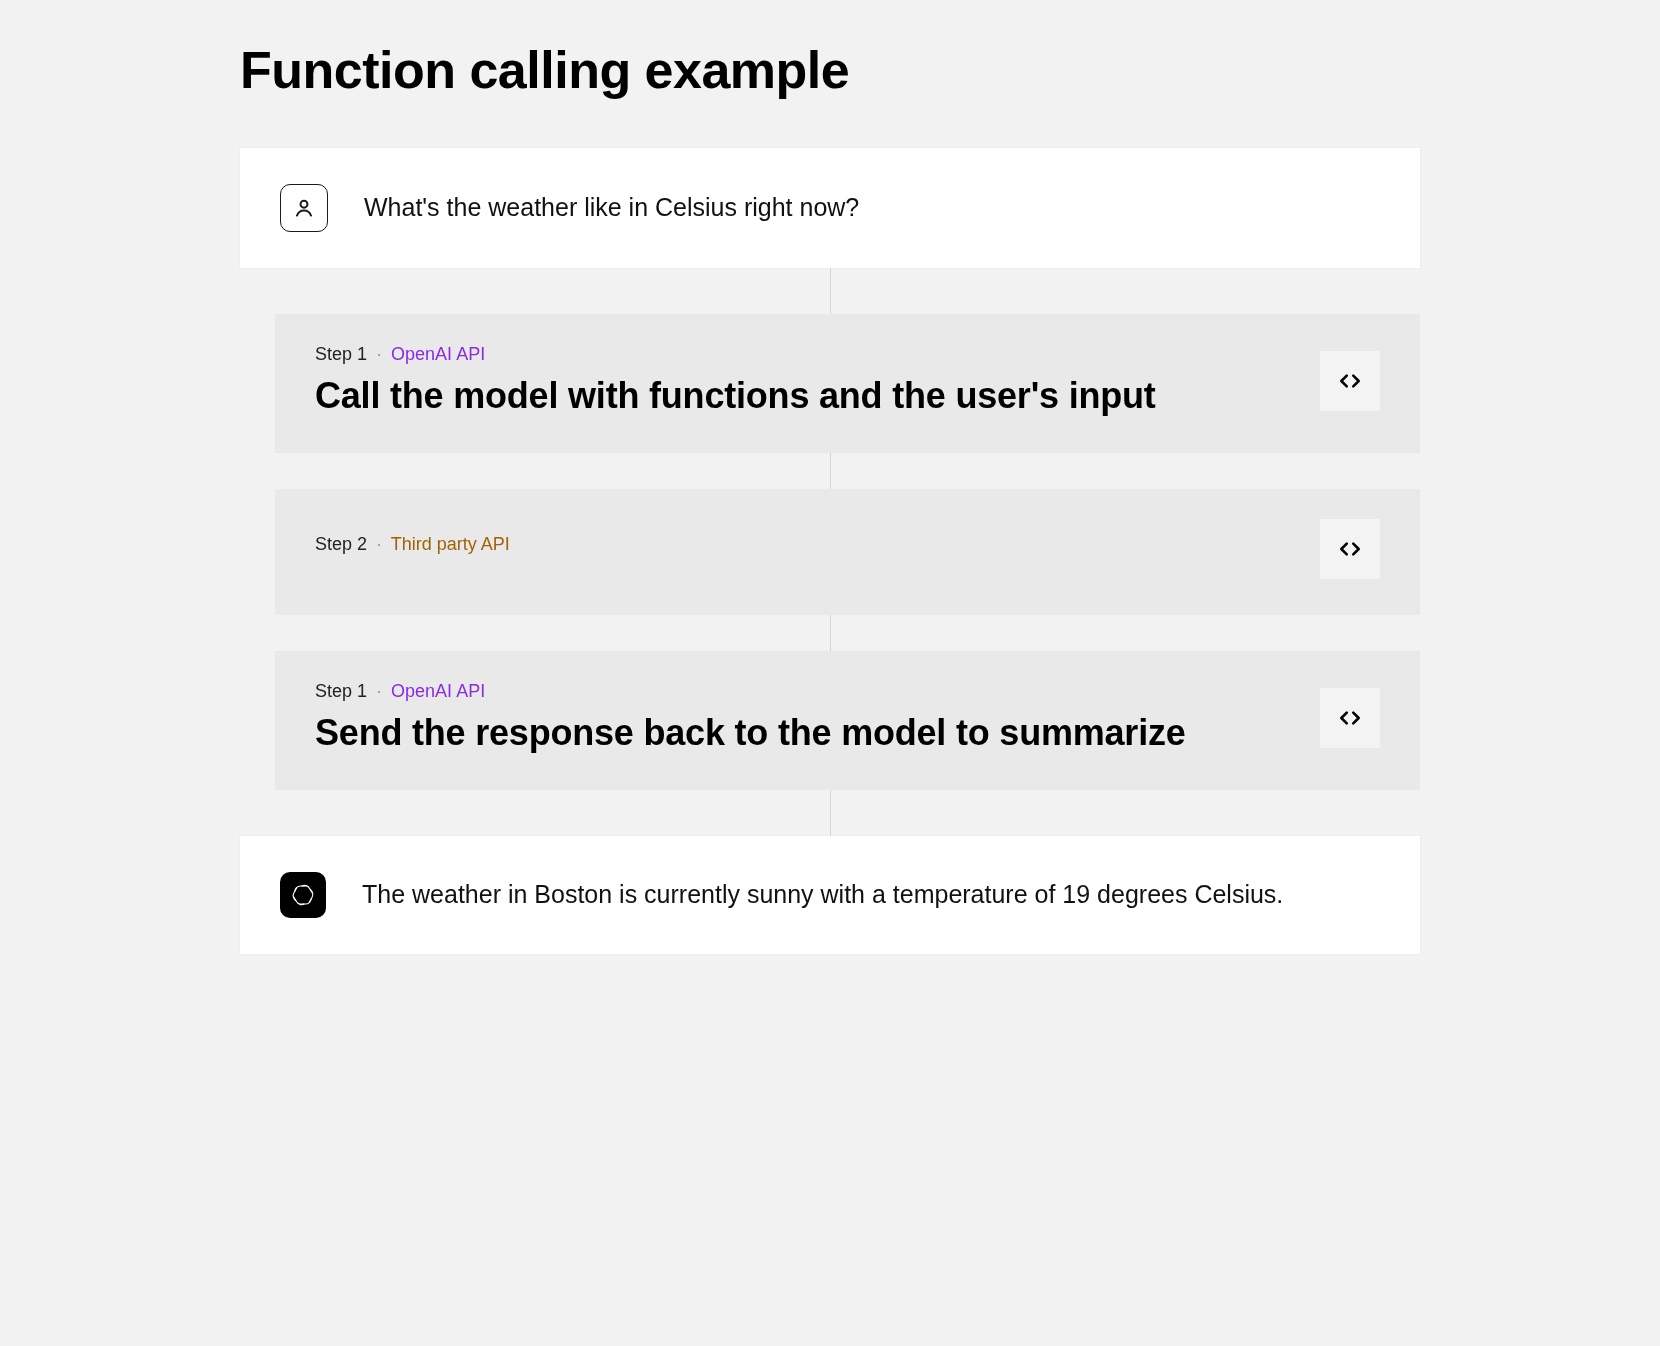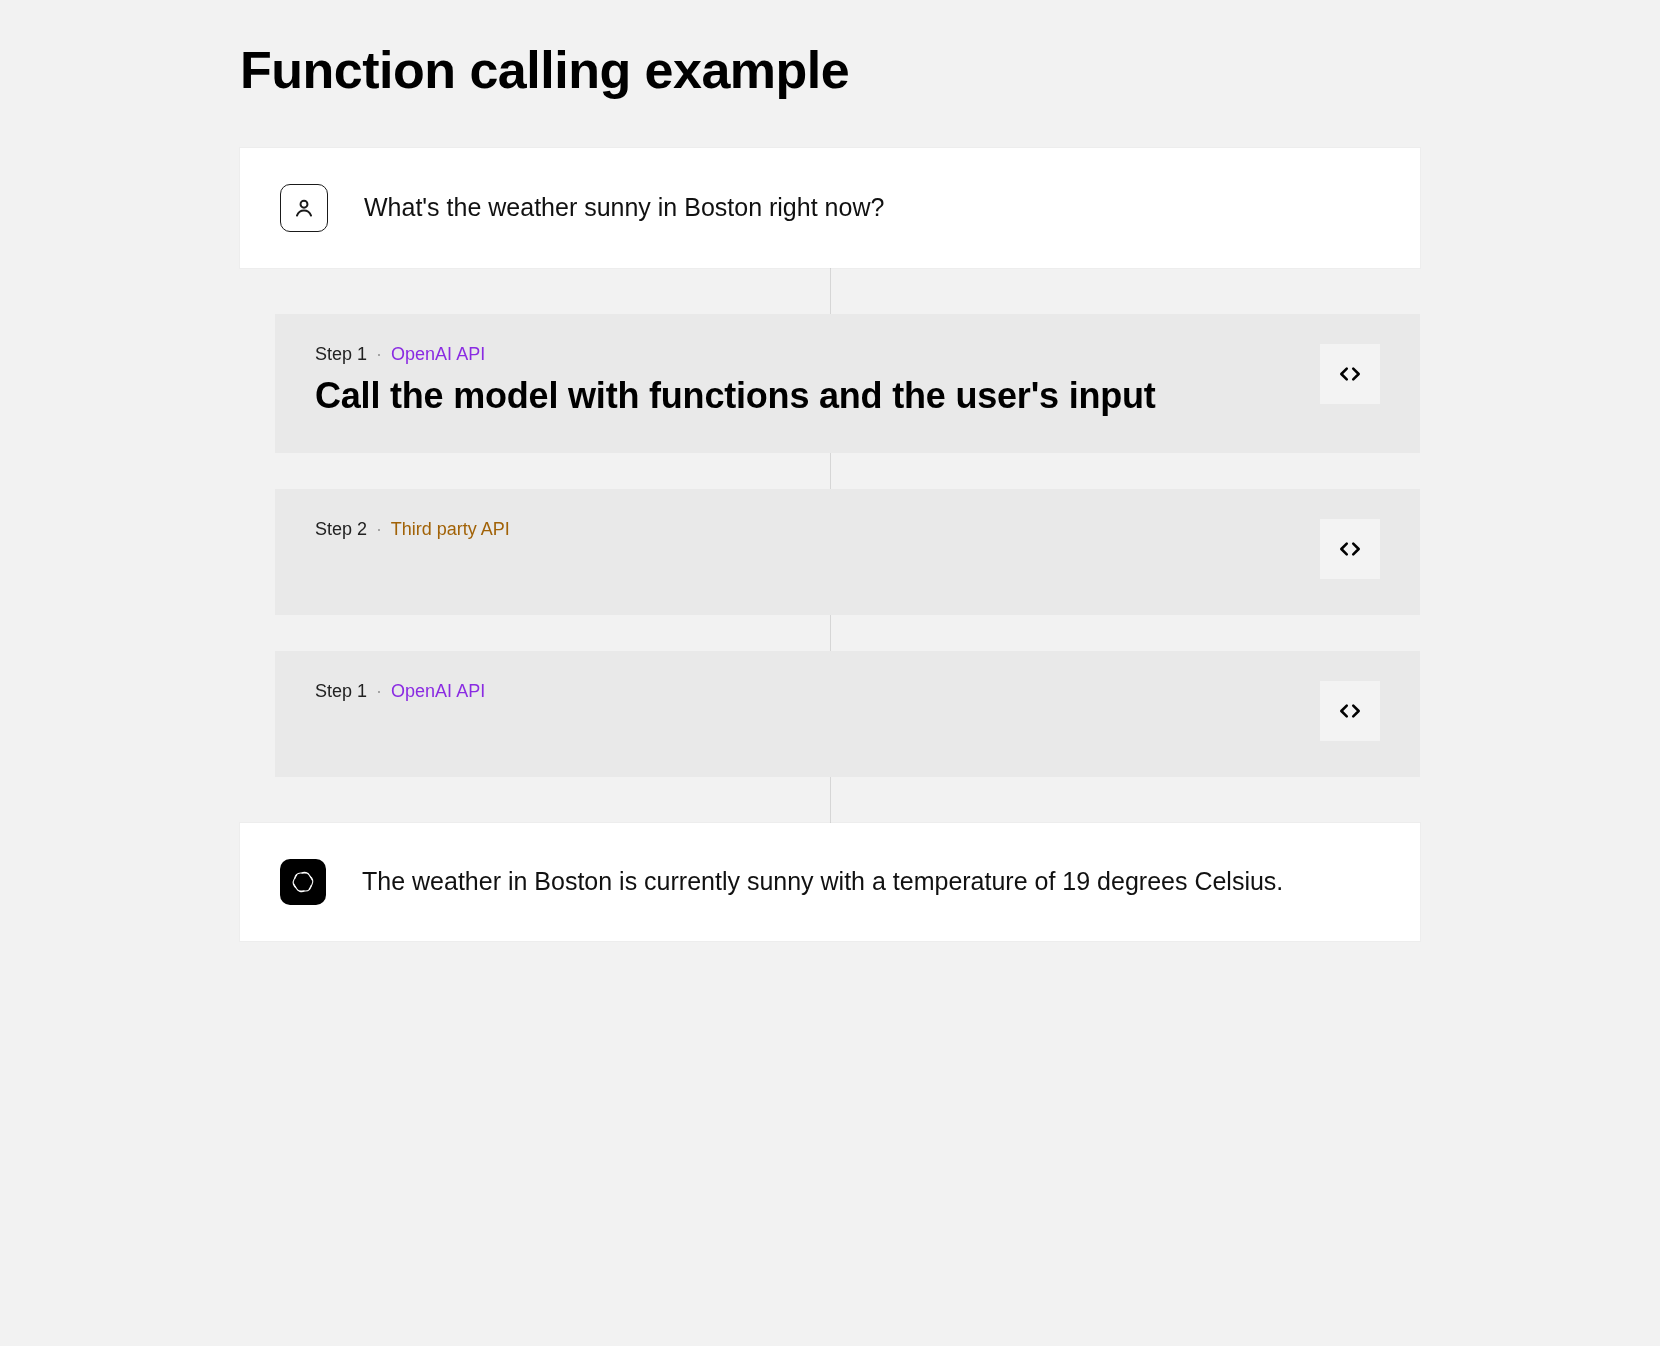--- a/index.html
+++ b/index.html
@@ -67,20 +67,21 @@
     position: relative;
     padding-left: 35px;
   }
 
   .step-card {
     position: relative;
     z-index: 1;
     background: #e9e9e9;
     padding: 30px 40px 36px 40px;
     display: flex;
+    align-items: center;
     justify-content: space-between;
     gap: 24px;
   }
   .step-gap { height: 36px; }
   .gap-white { height: 46px; }
 
   .step-head {
     font-size: 18px;
     margin-bottom: 10px;
   }
@@ -117,21 +118,21 @@
 
     <div class="vline" style="top:100px; bottom:100px;"></div>
 
     <div class="card-white">
       <div class="user-icon-box">
         <svg viewBox="0 0 24 24" width="26" height="26" fill="none" stroke="#1a1a1a" stroke-width="1.8" stroke-linecap="round" stroke-linejoin="round">
           <circle cx="12" cy="8.5" r="3.2"></circle>
           <path d="M5.5 19c1.2-3.2 4-4.7 6.5-4.7s5.3 1.5 6.5 4.7"></path>
         </svg>
       </div>
-      <div class="msg-text">What's the weather sunny in Boston right now?</div>
+      <div class="msg-text">What's the weather like in Celsius right now?</div>
     </div>
 
     <div class="gap-white"></div>
 
     <div class="steps">
 
       <div class="step-card">
         <div>
           <div class="step-head">
             <span class="label">Step 1</span>
@@ -168,20 +169,21 @@
 
       <div class="step-gap"></div>
 
       <div class="step-card">
         <div>
           <div class="step-head">
             <span class="label">Step 1</span>
             <span class="dot">·</span>
             <span class="tag-purple">OpenAI API</span>
           </div>
+          <div class="step-title">Send the response back to the model to summarize</div>
         </div>
         <div class="code-btn">
           <svg viewBox="0 0 24 24" fill="none" stroke="#000" stroke-width="2.4" stroke-linecap="round" stroke-linejoin="round">
             <polyline points="9 7 4 12 9 17"></polyline>
             <polyline points="15 7 20 12 15 17"></polyline>
           </svg>
         </div>
       </div>
 
     </div>

